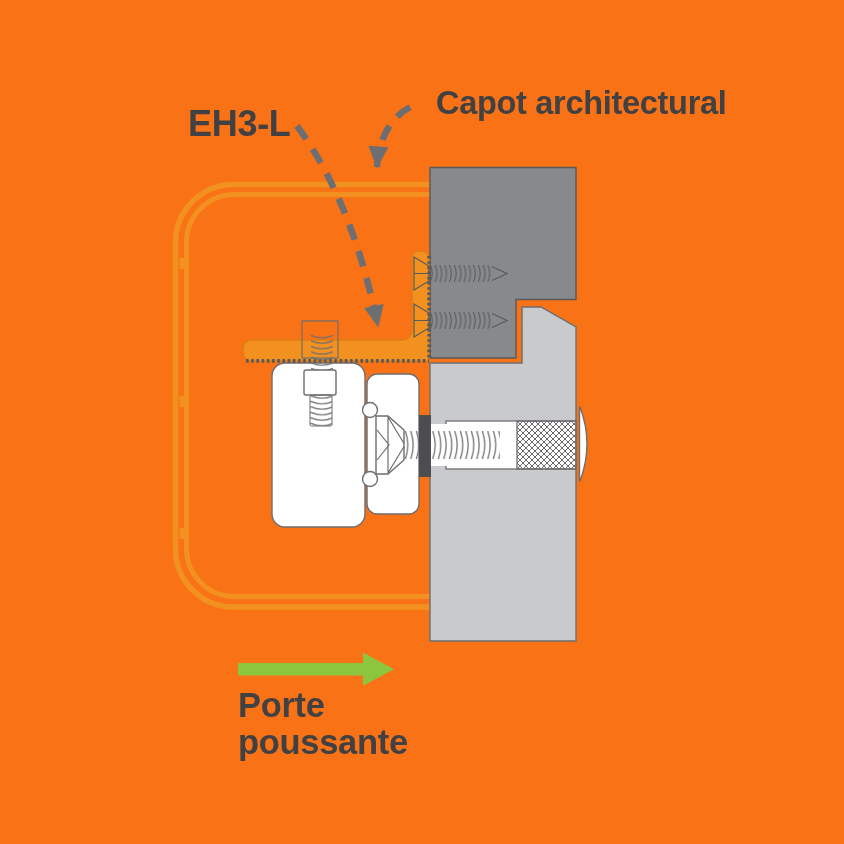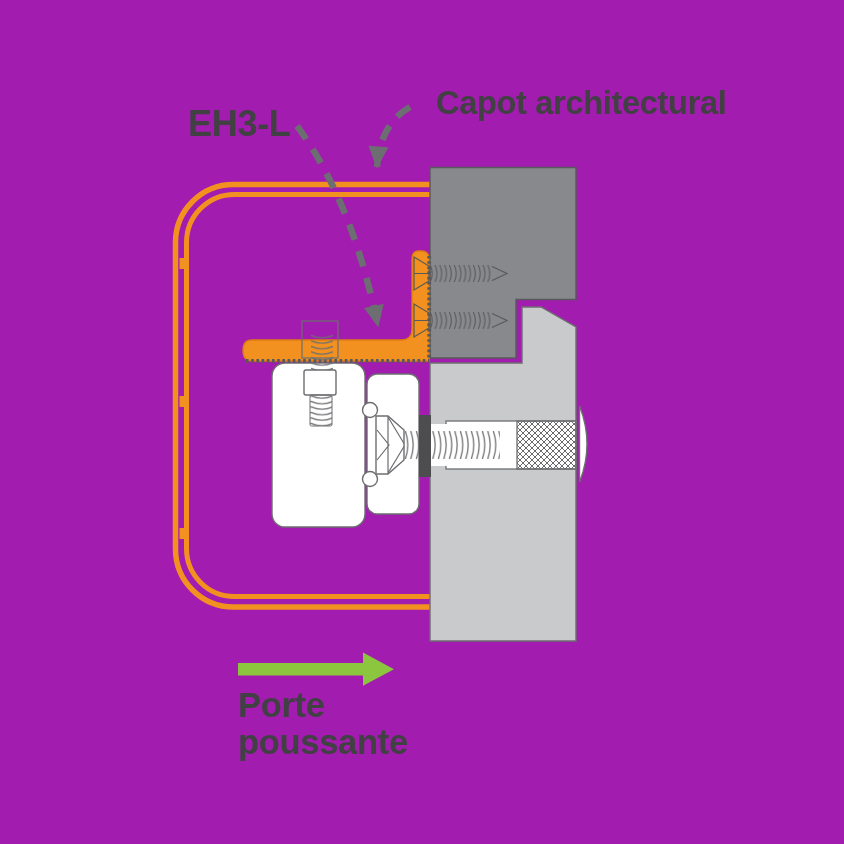--- a/index.html
+++ b/index.html
@@ -1,16 +1,16 @@
 <!DOCTYPE html>
 <html style="--c-orange: #F2911F; --c-orange_dark: #DE7D12; --c-dark_gray: #87898C; --c-light_gray: #C9CACC; --c-outline_dark: #58595B; --c-outline_mid: #6D6E71; --c-green: #8CC63F; --c-text: #414042; --c-washer: #4D4D4F;"><head>
 <meta charset="utf-8">
 <style>
   html,body{margin:0;padding:0;background:#ffffff;}
-  .stage{width:844px;height:844px;background:#a21caf;position:relative;overflow:hidden;}
+  .stage{width:844px;height:844px;background:#f97316;position:relative;overflow:hidden;}
   svg{display:block;}
   .capot-outer{stroke:var(--c-orange);fill:none;stroke-width:5.5;}
   .capot-inner{stroke:var(--c-orange);fill:none;stroke-width:5;}
   .nub{fill:var(--c-orange);}
   .bracket{fill:var(--c-orange);stroke:var(--c-orange_dark);stroke-width:1.3;}
   .block{fill:var(--c-dark_gray);stroke:var(--c-outline_dark);stroke-width:1.4;}
   .door{fill:var(--c-light_gray);stroke:var(--c-outline_mid);stroke-width:1.4;}
   .mech{fill:#ffffff;stroke:var(--c-outline_mid);stroke-width:1.4;}
   .thinline{fill:none;stroke:var(--c-outline_mid);stroke-width:1.2;}
   .darkline{fill:none;stroke:var(--c-outline_dark);stroke-width:1.2;}

